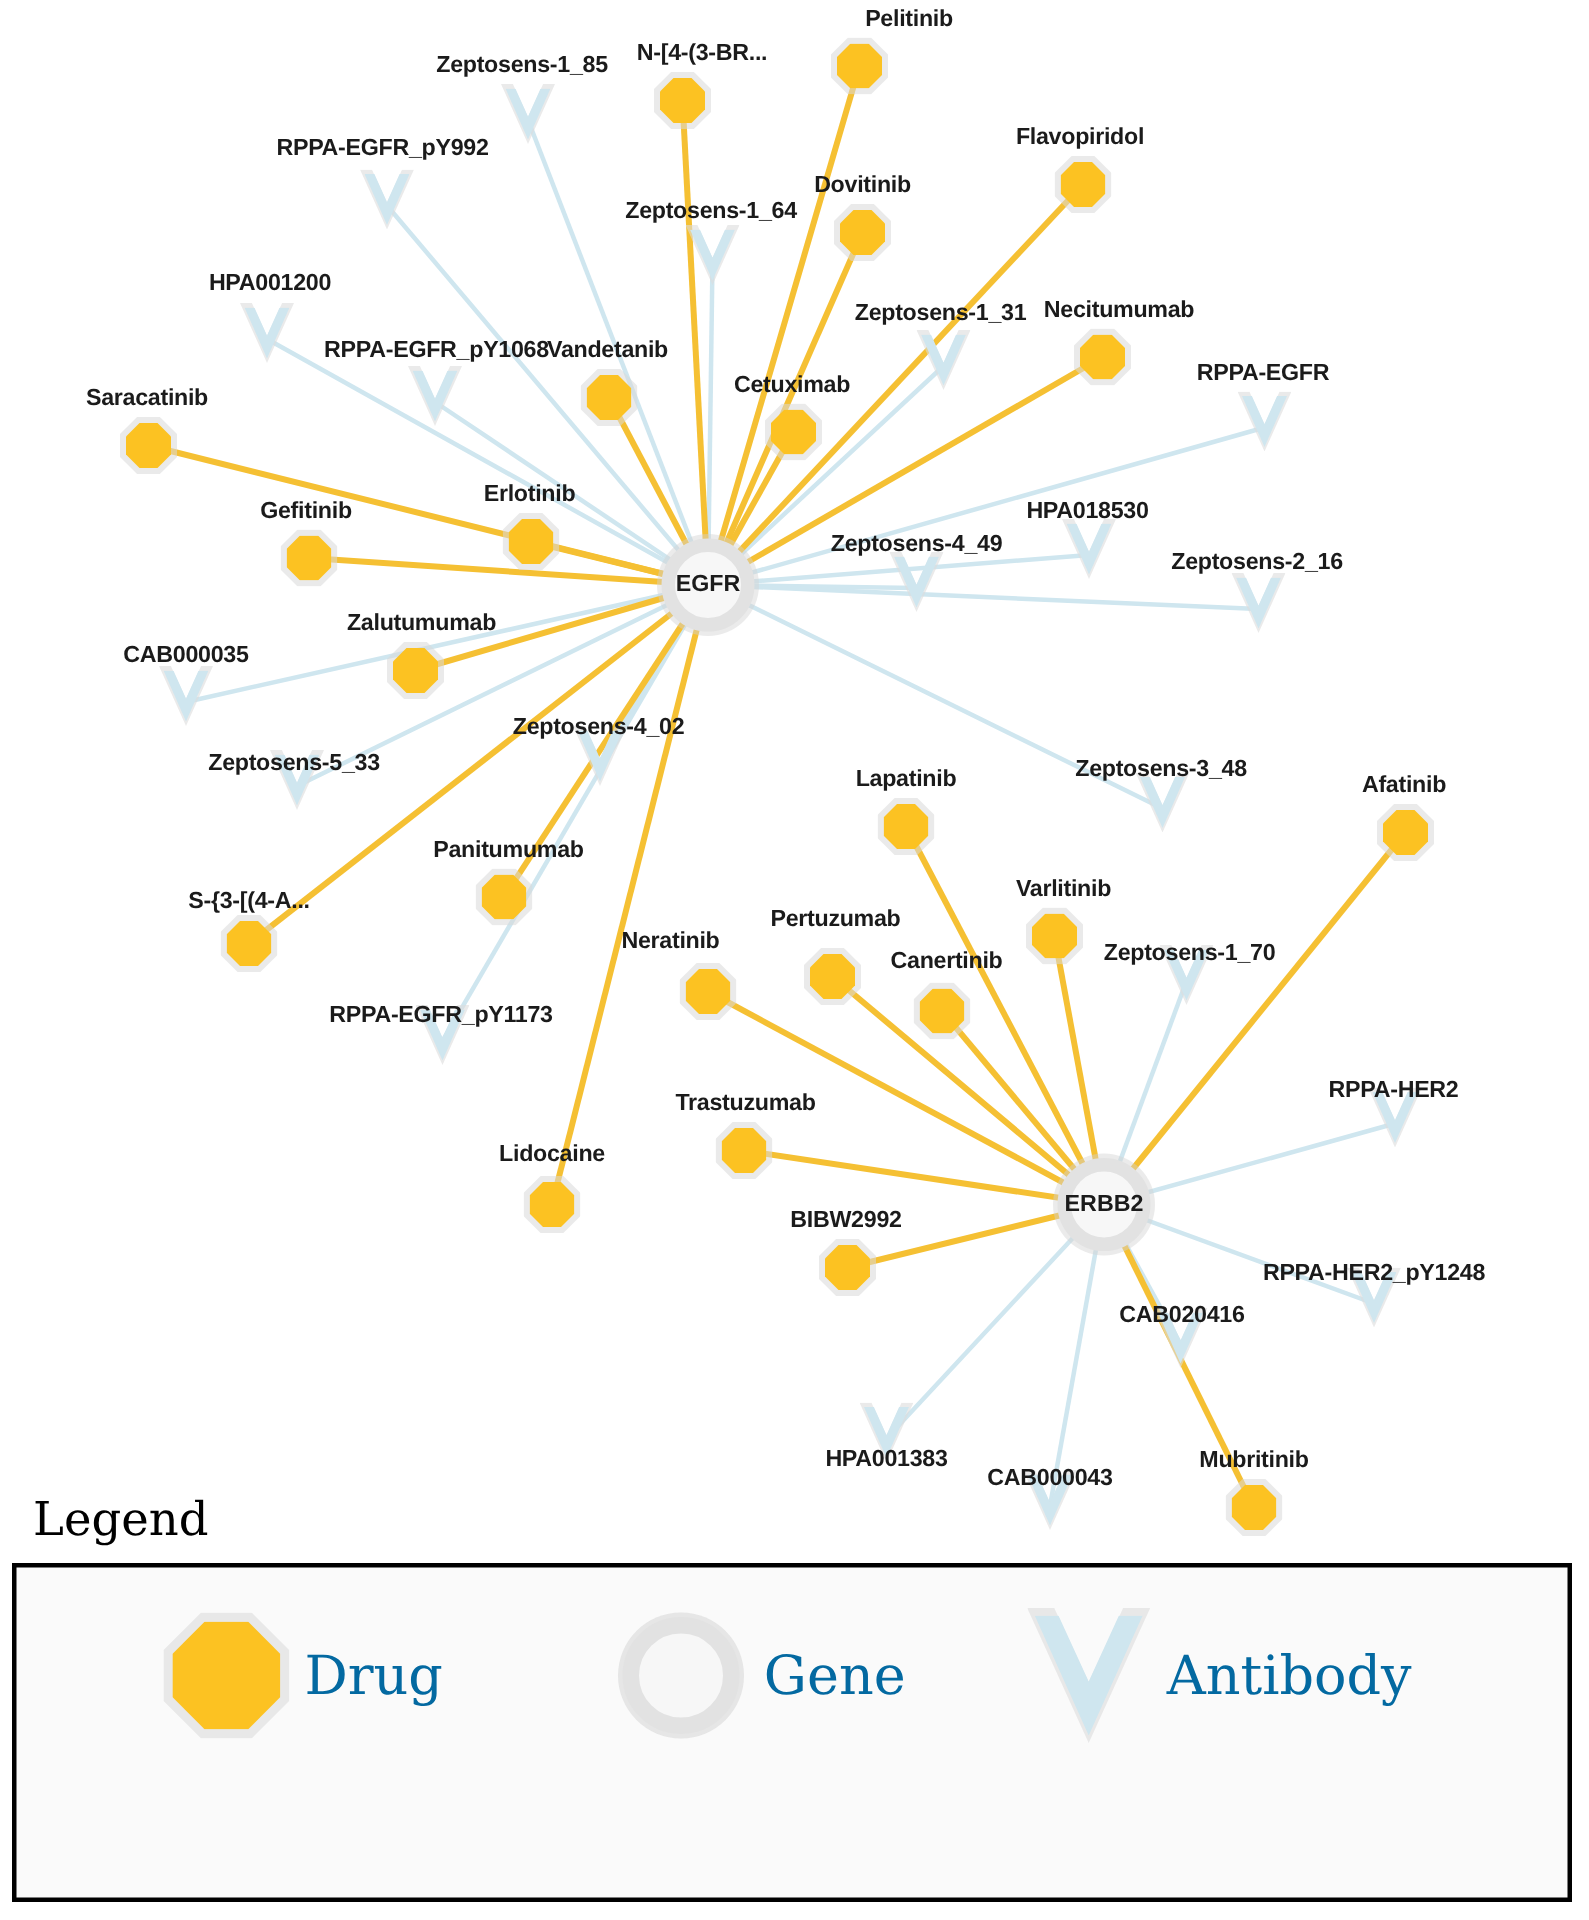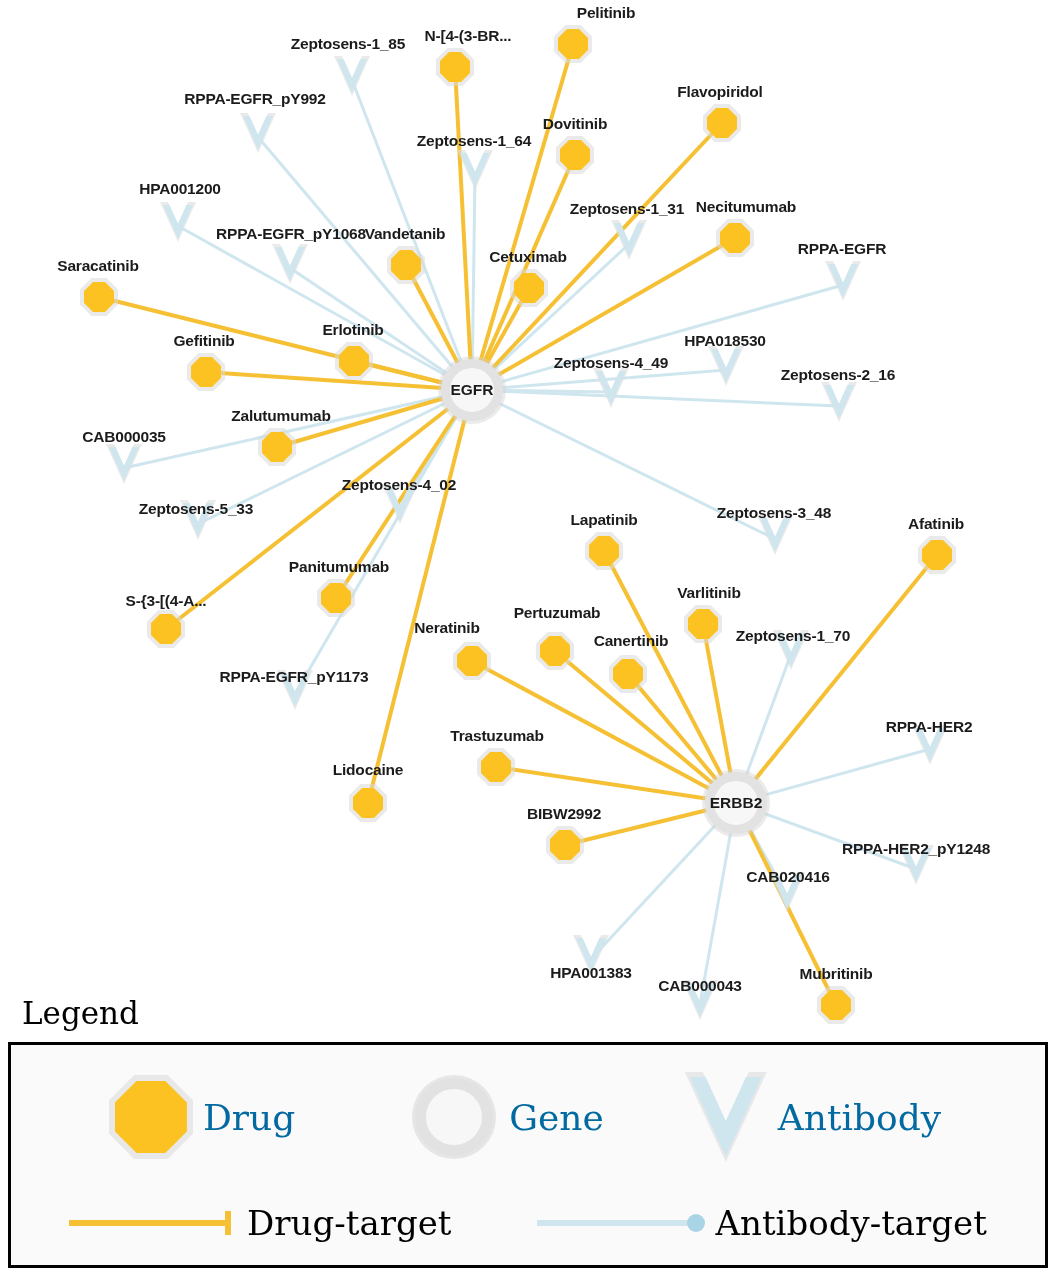--- a/index.html
+++ b/index.html
@@ -614,24 +614,13 @@
     <div class="spacer-md"></div>
     <div class="leg-item">
       <div class="leg-chevron">
         <div class="halo"></div>
           <div class="core"></div>
       </div>
       <div class="leg-text">Antibody</div>
     </div>
   </div>
 
-  <div class="legend-row2">
-    <div class="leg-edge">
-      <div class="leg-line-drug"></div>
-      <div class="leg-edge-text">Drug-target</div>
-    </div>
-    <div class="spacer-md"></div>
-    <div class="leg-edge">
-      <div class="leg-line-ab"></div>
-      <div class="leg-edge-text">Antibody-target</div>
-    </div>
-  </div>
 </div>
 
 </body></html>

